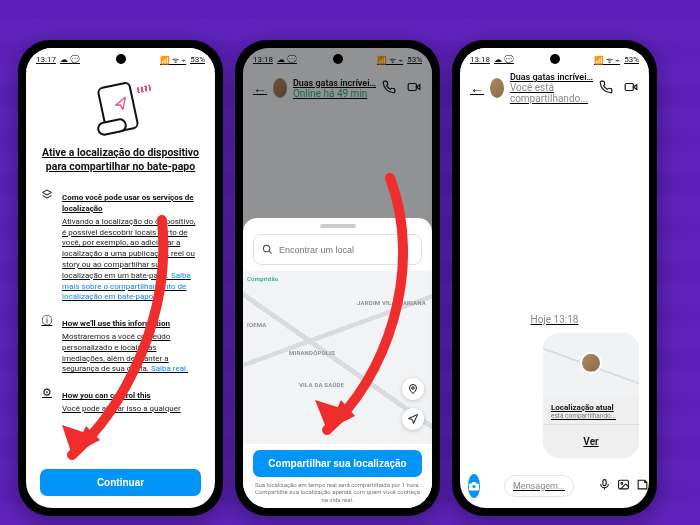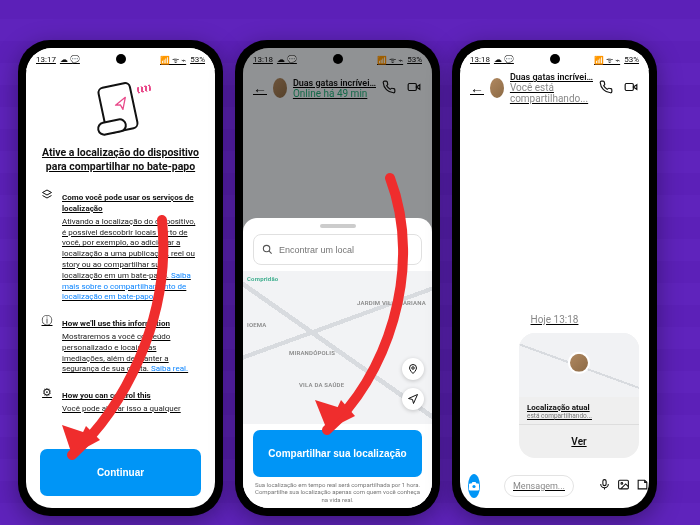--- a/index.html
+++ b/index.html
@@ -127,21 +127,21 @@
   .p1-btn-row {
     margin-top: auto;
     padding-bottom: 12px;
   }
   .primary-btn {
     width: 100%;
     background: #0095f6;
     color: #fff;
     border: none;
     border-radius: 7px;
-    padding: 18px 0;
+    padding: 8px 0;
     font-size: 10px;
     font-weight: 600;
   }
   
   .p2 .screen { background: #e9ecef; }
   .p2 .dim {
     position: absolute;
     inset: 0;
     background: rgba(0,0,0,0.38);
     z-index: 3;
@@ -229,21 +229,21 @@
     display: flex;
     flex-direction: column;
     align-items: center;
     justify-content: flex-end;
     padding: 10px;
     gap: 8px;
   }
   .time-label { font-size: 10px; color: #888; }
   .loc-card {
     align-self: flex-end;
-    width: 120px;
+    width: 96px;
     background: #efefef;
     border-radius: 16px;
     overflow: hidden;
   }
   .loc-map {
     height: 64px;
     background:
       radial-gradient(circle at 50% 50%, #fff 0 3px, transparent 3px),
       linear-gradient(20deg, transparent 48%, #d8dbdf 48% 50%, transparent 50%),
       #f1f2f4;

